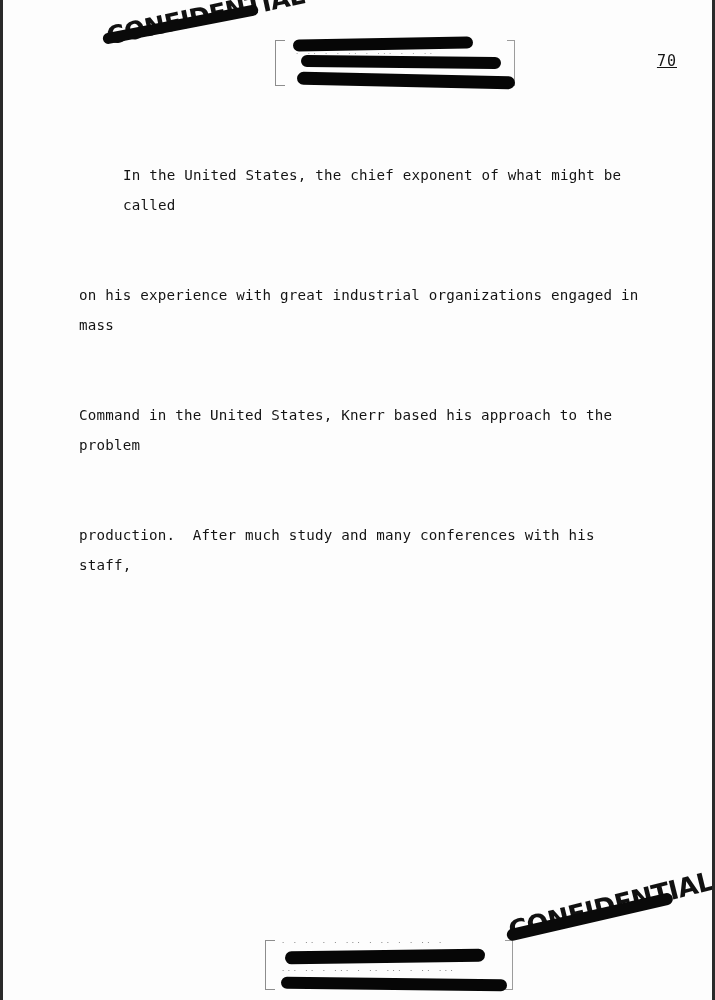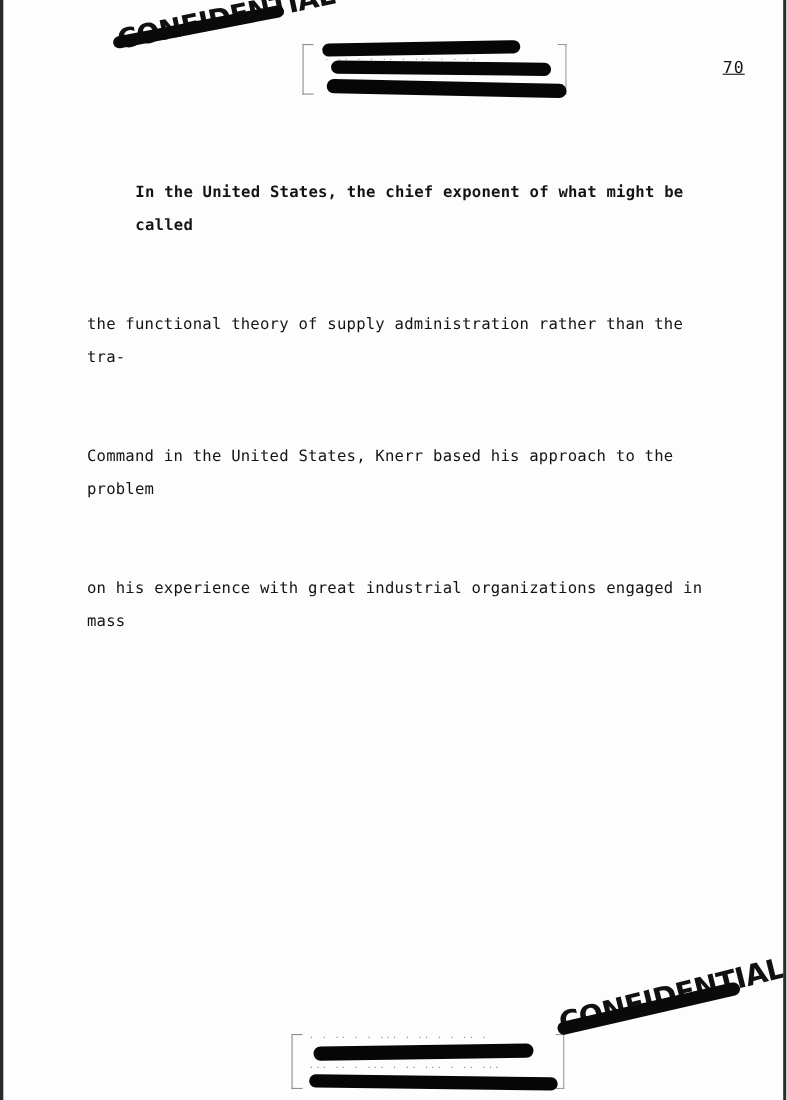--- a/index.html
+++ b/index.html
@@ -137,21 +137,21 @@
     width: 566px;
   }
   .para {
     font-size: 14.2px;
     line-height: 30px;
     letter-spacing: 0.2px;
     margin: 0 0 10px 0;
     white-space: pre-wrap;
   }
   .para .ln { display: block; }
-  .indent { padding-left: 44px; font-weight: bold; }
+  .indent { padding-left: 44px; }
 </style>
 </head>
 <body>
 
 <div class="page">
 
   <div class="stamp stamp-top">CONFIDENTIAL</div>
   <div class="strike strike-top"></div>
 
   <div class="redaction redaction-top">
@@ -162,23 +162,23 @@
     <div class="bar bar-t2"></div>
     <div class="bar bar-t3"></div>
   </div>
 
   <div class="page-number">70</div>
 
   <div class="body">
 
     <p class="para">
       <span class="ln indent">In the United States, the chief exponent of what might be called</span>
-      <span class="ln">the functional theory of supply administration rather than the tra-</span>
+      <span class="ln">on his experience with great industrial organizations engaged in mass</span>
       <span class="ln">Command in the United States, Knerr based his approach to the problem</span>
-      <span class="ln">on his experience with great industrial organizations engaged in mass</span>
+      <span class="ln">production.  After much study and many conferences with his staff,</span>
       
       
       
     </p>
 
   </div>
 
   <div class="redaction redaction-bottom">
     <div class="bracket"></div>
     <div class="bracket-r"></div>

